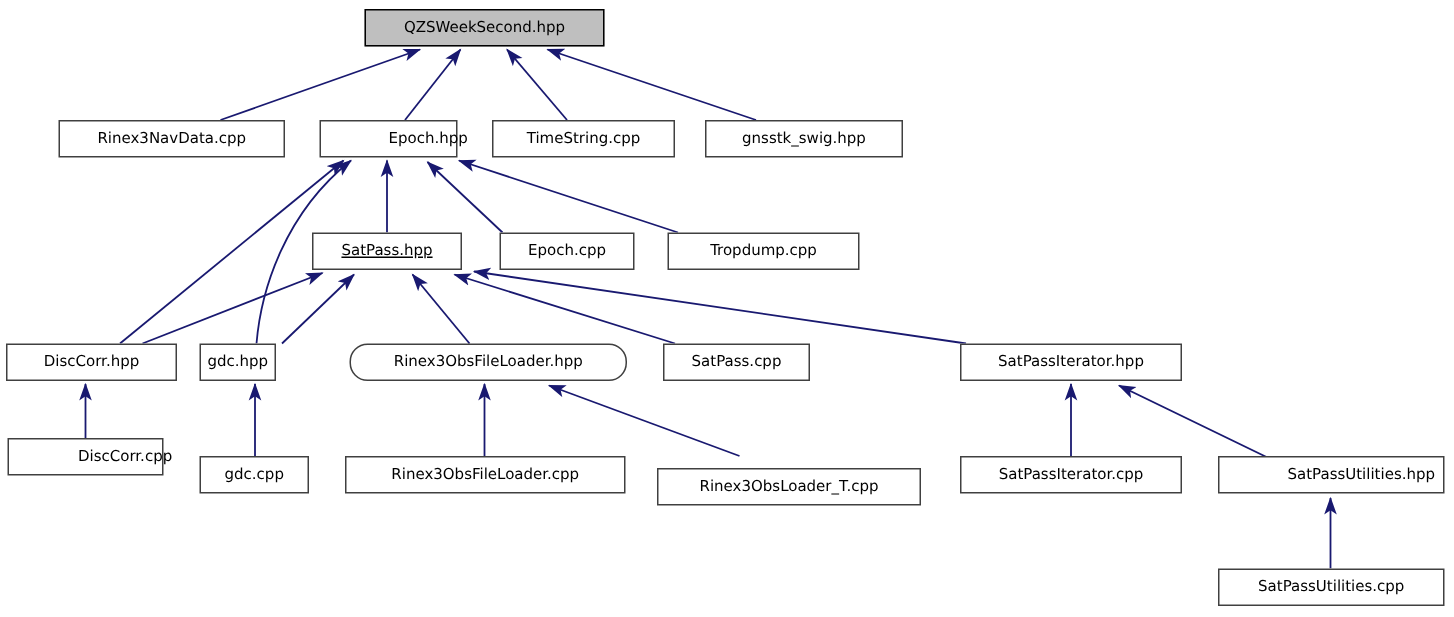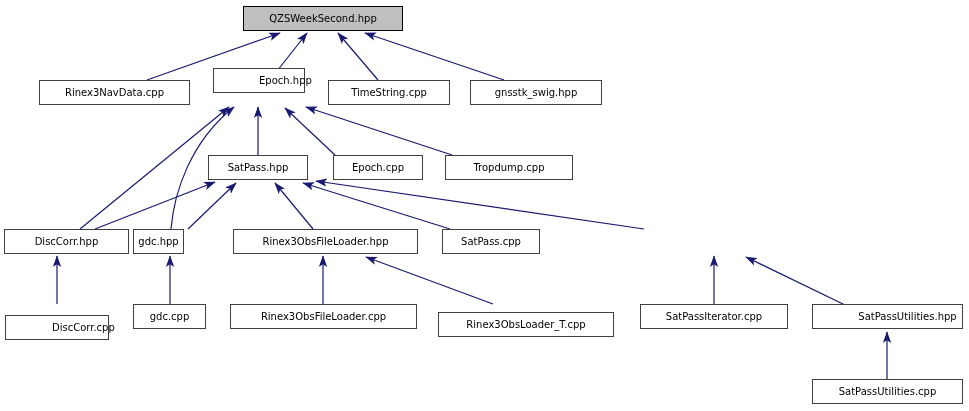--- a/index.html
+++ b/index.html
@@ -79,34 +79,35 @@
     <path class="edge" marker-end="url(#arrow)" d="M323,304 L323,256"></path>
     <path class="edge" marker-end="url(#arrow)" d="M493,304 L366,257"></path>
     <path class="edge" marker-end="url(#arrow)" d="M714,304 L714,256"></path>
     <path class="edge" marker-end="url(#arrow)" d="M845,305 L746,257"></path>
     <path class="edge" marker-end="url(#arrow)" d="M887,379 L887,332"></path>
   </svg>
 
   <div class="node hl" style="left:243px; top:6px;   width:160px;">QZSWeekSecond.hpp</div>
 
   <div class="node" style="left:39px;  top:80px;  width:151px;">Rinex3NavData.cpp</div>
-  <div class="node" style="left:213px; top:68px;  width:92px;padding-left:45px;">Epoch.hpp</div>
+  <div class="node" style="left:213px; top:80px;  width:92px;padding-left:45px;">Epoch.hpp</div>
   <div class="node" style="left:328px; top:80px;  width:122px;">TimeString.cpp</div>
   <div class="node" style="left:470px; top:80px;  width:132px;">gnsstk_swig.hpp</div>
 
-  <div class="node" style="left:208px; top:155px; width:100px;">SatPass.hpp</div>
+  <div class="node" style="left:208px; top:155px; width:100px;text-decoration:underline;">SatPass.hpp</div>
   <div class="node" style="left:333px; top:155px; width:90px;">Epoch.cpp</div>
   <div class="node" style="left:445px; top:155px; width:128px;">Tropdump.cpp</div>
 
-  <div class="node" style="left:4px;   top:229px; width:125px;">DiscCorr.hpp</div>
+  <div class="node" style="left:4px;   top:229px; width:114px;">DiscCorr.hpp</div>
   <div class="node" style="left:133px; top:229px; width:51px;">gdc.hpp</div>
-  <div class="node" style="left:233px; top:229px; width:185px;">Rinex3ObsFileLoader.hpp</div>
+  <div class="node" style="left:233px; top:229px; width:185px;border-radius:12px;">Rinex3ObsFileLoader.hpp</div>
   <div class="node" style="left:442px; top:229px; width:98px;">SatPass.cpp</div>
+  <div class="node" style="left:640px; top:229px; width:148px;">SatPassIterator.hpp</div>
 
-  <div class="node" style="left:5px;   top:315px; width:104px;padding-left:46px;">DiscCorr.cpp</div>
+  <div class="node" style="left:5px;   top:292px; width:104px;padding-left:46px;">DiscCorr.cpp</div>
   <div class="node" style="left:133px; top:304px; width:73px;">gdc.cpp</div>
   <div class="node" style="left:230px; top:304px; width:187px;">Rinex3ObsFileLoader.cpp</div>
   <div class="node" style="left:438px; top:312px; width:176px;">Rinex3ObsLoader_T.cpp</div>
   <div class="node" style="left:640px; top:304px; width:148px;">SatPassIterator.cpp</div>
   <div class="node" style="left:812px; top:304px; width:151px;padding-left:40px;">SatPassUtilities.hpp</div>
 
   <div class="node" style="left:812px; top:379px; width:151px;">SatPassUtilities.cpp</div>
 
 </div>
 

